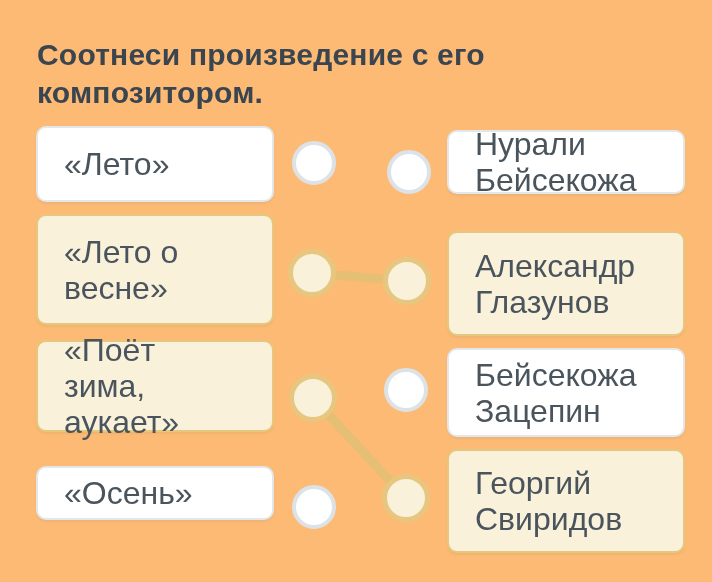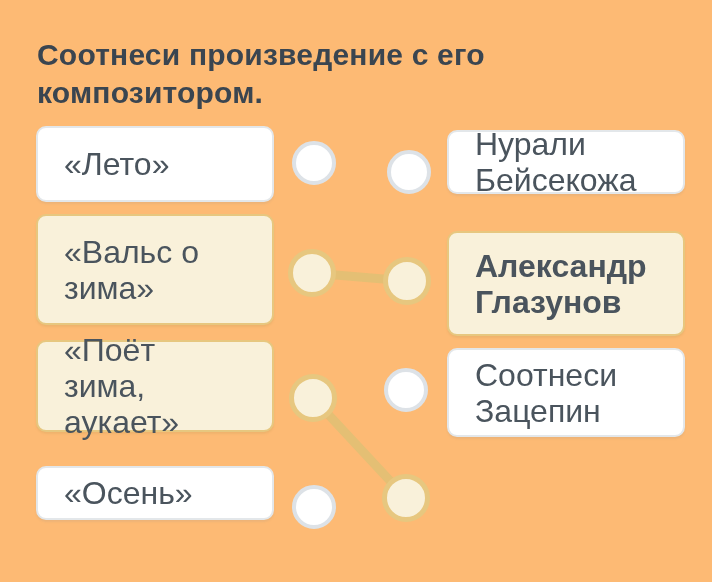--- a/index.html
+++ b/index.html
@@ -46,21 +46,21 @@
     border: 2px solid #e7c77f;
     box-shadow: 0 2px 2px rgba(180,150,80,0.18);
   }
   
   .lc1 { left: 36px; top: 126px; height: 76px; }
   .lc2 { left: 36px; top: 214px; height: 111px; }
   .lc3 { left: 36px; top: 340px; height: 92px; }
   .lc4 { left: 36px; top: 466px; height: 54px; }
   
   .rc1 { left: 447px; top: 130px; height: 64px; }
-  .rc2 { left: 447px; top: 231px; height: 105px; font-weight: bold; }
+  .rc2 { left: 447px; top: 231px; height: 105px; }
   .rc3 { left: 447px; top: 348px; height: 89px; }
   .rc4 { left: 447px; top: 449px; height: 104px; }
 
   .dot {
     position: absolute;
     box-sizing: border-box;
     border-radius: 50%;
     cursor: pointer;
     z-index: 3;
   }
@@ -101,37 +101,40 @@
 
   <svg class="lines-layer" viewBox="0 0 712 582" xmlns="http://www.w3.org/2000/svg">
     <line x1="312" y1="273" x2="407" y2="281" stroke="#e4bf74" stroke-width="9" stroke-linecap="round"></line>
     <line x1="313" y1="398" x2="406" y2="498" stroke="#e4bf74" stroke-width="9" stroke-linecap="round"></line>
   </svg>
 
   <div class="card idle lc1">
     <span>«Лето»</span>
   </div>
   <div class="card active lc2">
-    <span>«Вальс о зима»</span>
+    <span>«Лето о весне»</span>
   </div>
   <div class="card active lc3">
     <span>«Поёт зима, аукает»</span>
   </div>
   <div class="card idle lc4">
     <span>«Осень»</span>
   </div>
 
   <div class="card idle rc1">
     <span>Нурали Бейсекожа</span>
   </div>
   <div class="card active rc2">
     <span>Александр Глазунов</span>
   </div>
   <div class="card idle rc3">
-    <span>Соотнеси Зацепин</span>
+    <span>Бейсекожа Зацепин</span>
+  </div>
+  <div class="card active rc4">
+    <span>Георгий Свиридов</span>
   </div>
 
   <div class="dot idle dL1"></div>
   <div class="dot active dL2"></div>
   <div class="dot active dL3"></div>
   <div class="dot idle dL4"></div>
 
   <div class="dot idle dR1"></div>
   <div class="dot active dR2"></div>
   <div class="dot idle dR3"></div>

